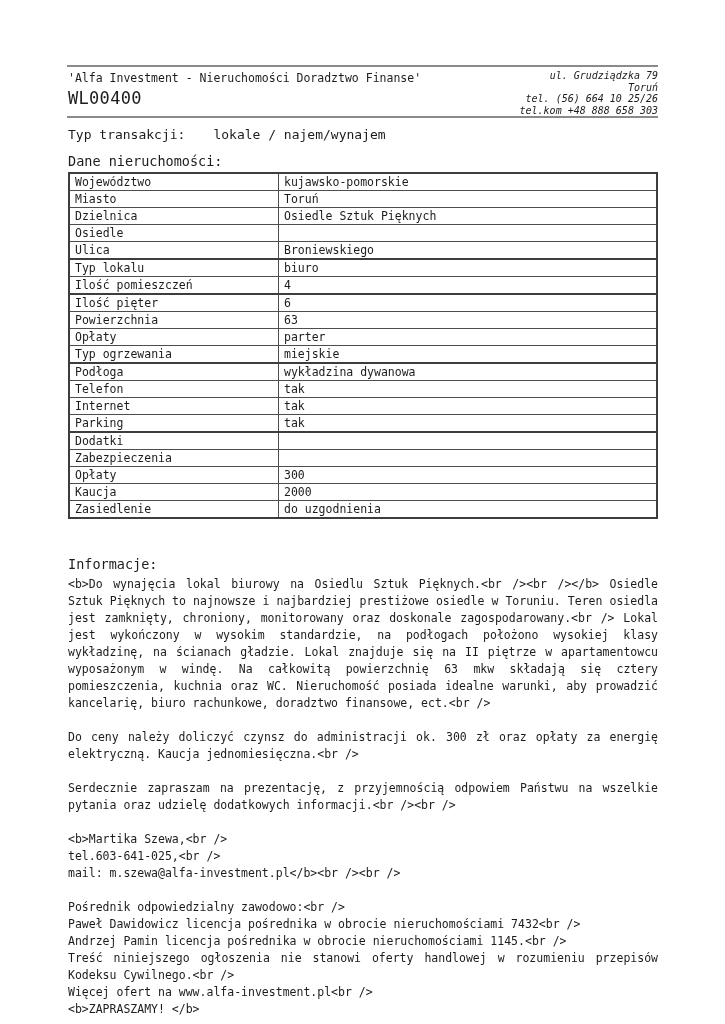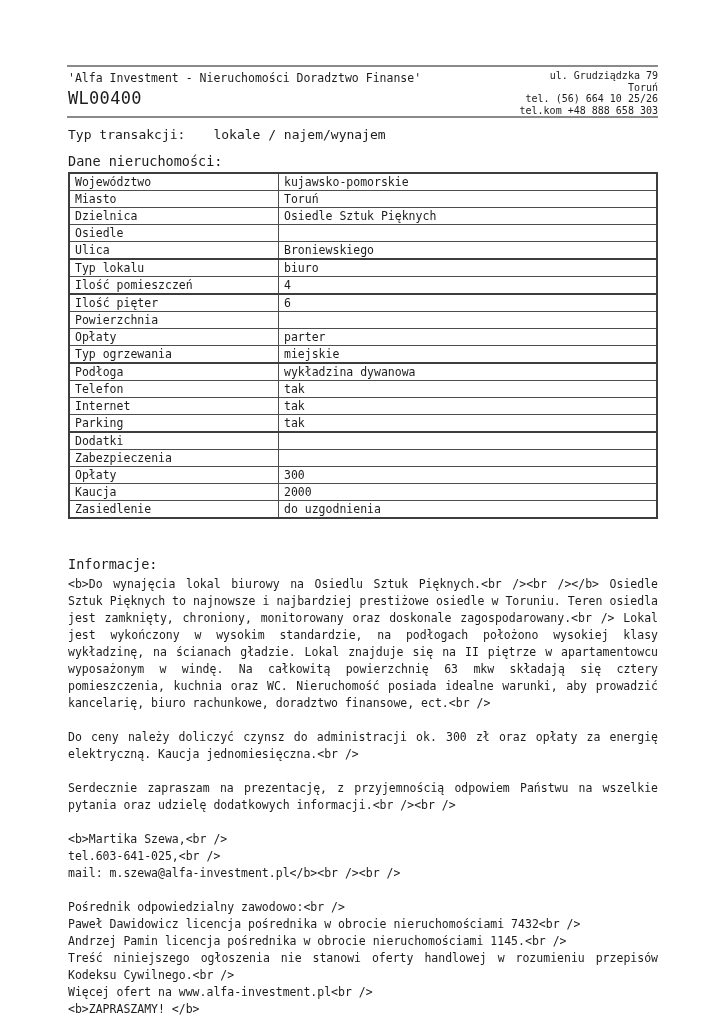--- a/index.html
+++ b/index.html
@@ -11,21 +11,21 @@
   }
   .page { position:relative; width:725px; height:1024px; background:#fff; overflow:hidden; }
 
   .rule { position:absolute; left:67px; width:591px; height:2px; background:#8a8a8a; }
   .rule-top { top:65px; }
   .rule-mid { top:116px; }
 
   .company   { position:absolute; left:68px; top:71px;  font-size:11.5px; line-height:14px; white-space:pre; }
   .listing   { position:absolute; left:68px; top:88px;  font-size:17px;   line-height:20px; letter-spacing:.3px; }
   .addr      { position:absolute; right:67px; top:70px; font-size:10px;  line-height:11.6px; text-align:right; }
-  .addr span { display:block; }
+  .addr span { display:block;font-style:italic; }
 
   .trans       { position:absolute; left:68px; top:127px; font-size:13px; line-height:16px; white-space:pre; }
   .trans .gap  { display:inline-block; width:28px; }
 
   .h1 { position:absolute; left:68px; font-size:13.5px; line-height:16px; font-weight:normal; margin:0; }
   .h-dane { top:153px; }
   .h-info { top:556px; }
 
   .ptable {
     position:absolute; left:68px; top:172px; width:590px;
@@ -98,20 +98,21 @@
     <div class="prow">
         <div class="c1">Ilość pomieszczeń</div>
         <div class="c2">4</div>
       </div>
     <div class="prow">
         <div class="c1">Ilość pięter</div>
         <div class="c2">6</div>
       </div>
     <div class="prow">
         <div class="c1">Powierzchnia</div>
+        <div class="c2">63</div>
       </div>
     <div class="prow">
         <div class="c1">Opłaty</div>
         <div class="c2">parter</div>
       </div>
     <div class="prow">
         <div class="c1">Typ ogrzewania</div>
         <div class="c2">miejskie</div>
       </div>
     <div class="prow">

